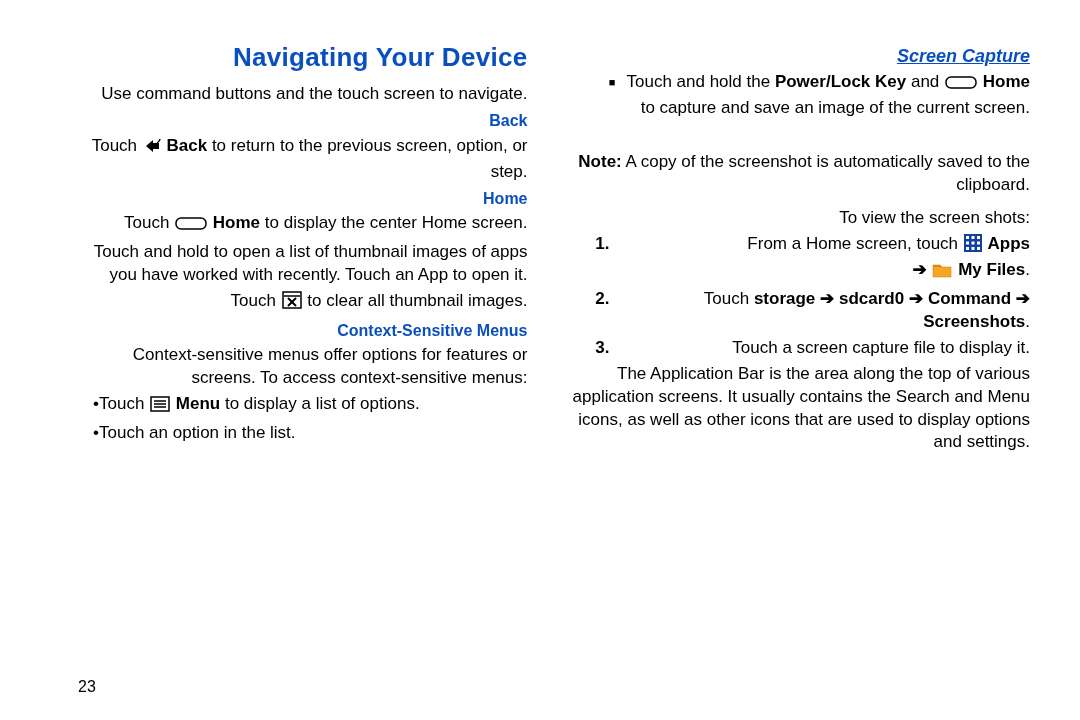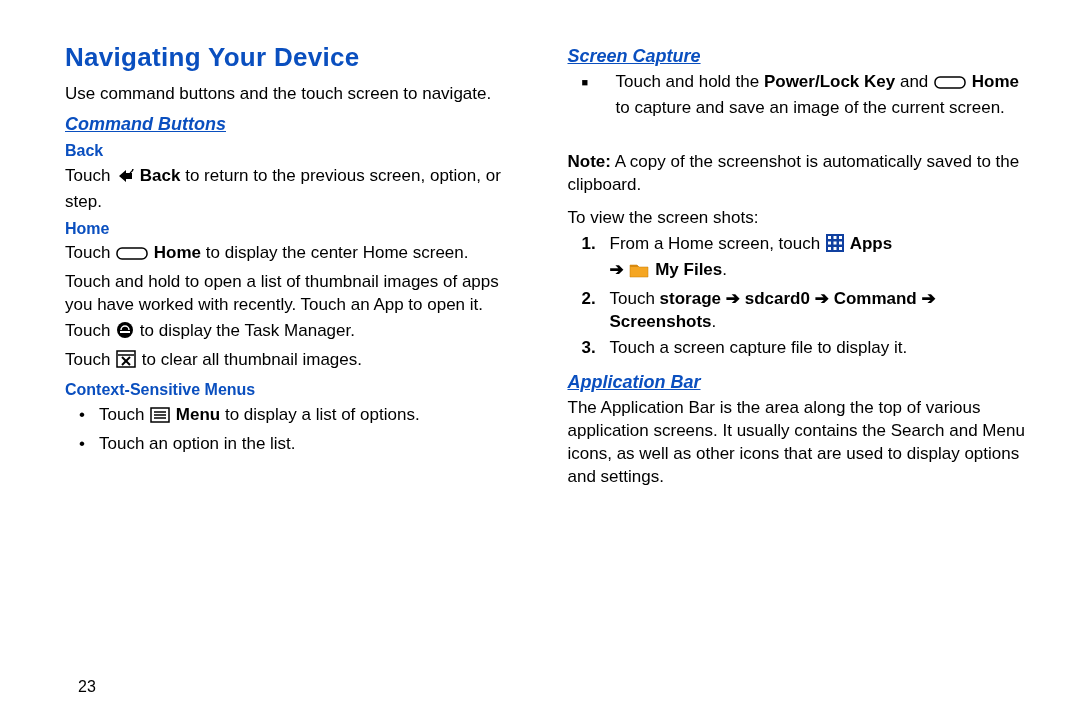--- a/index.html
+++ b/index.html
@@ -10,20 +10,21 @@
     line-height: 1.35;
     color: #000;
     width: 1080px;
     height: 720px;
     box-sizing: border-box;
     overflow: hidden;
   }
   .columns {
     display: flex;
     gap: 40px;
+    text-align: right;
   }
   .col {
     flex: 1;
     min-width: 0;
   }
   h1.main-title {
     color: #0a4fbf;
     font-size: 26px;
     font-weight: 900;
     margin: 0 0 8px 0;
@@ -91,54 +92,47 @@
 </style>
 </head>
 <body>
 
 <div class="columns">
 
   <div class="col">
     <h1 class="main-title">Navigating Your Device</h1>
     <p class="indent1">Use command buttons and the touch screen to navigate.</p>
 
-    <div class="sub-heading">Command Buttons</div>
 
     <div class="sub-sub">Back</div>
     <p class="indent1">
       <span>Touch </span><span class="icon"><svg width="18" height="16">
             <polygon points="3,8 10,2 10,5 16,5 16,11 10,11 10,14" fill="#000"></polygon>
             <path d="M 14 5 Q 17 3 17 1" stroke="#000" fill="none" stroke-width="1.5"></path>
           </svg></span> <span class="bold">Back</span><span> to return to the previous screen, option, or step.</span>
     </p>
 
     <div class="sub-sub">Home</div>
     <p class="indent1">
       <span>Touch </span><span class="icon"><svg width="32" height="14">
             <rect x="1" y="1" width="30" height="11" rx="5" ry="5" fill="none" stroke="#000" stroke-width="1.5"></rect>
           </svg></span> <span class="bold">Home</span><span> to display the center Home screen.</span>
     </p>
     <p class="indent1">Touch and hold to open a list of thumbnail images of apps you have worked with recently. Touch an App to open it.</p>
-    <p class="indent1">
-      <span>Touch </span><span class="icon"><svg width="18" height="18">
-            <circle cx="9" cy="9" r="8" fill="#000"></circle>
-            <path d="M 5 9 A 4 4 0 0 1 13 9" stroke="#fff" fill="none" stroke-width="1.5"></path>
-            <rect x="4" y="10" width="10" height="2" fill="#fff"></rect>
-          </svg></span><span> to display the Task Manager.</span>
-    </p>
     <p class="indent1">
       <span>Touch </span><span class="icon"><svg width="20" height="18">
             <rect x="1" y="1" width="18" height="16" fill="none" stroke="#000" stroke-width="1.5"></rect>
             <line x1="2" y1="5" x2="18" y2="5" stroke="#000" stroke-width="1.5"></line>
             <line x1="6" y1="7" x2="14" y2="15" stroke="#000" stroke-width="2"></line>
             <line x1="14" y1="7" x2="6" y2="15" stroke="#000" stroke-width="2"></line>
           </svg></span><span> to clear all thumbnail images.</span>
     </p>
 
     <div class="sub-sub">Context-Sensitive Menus</div>
+    <p class="indent1">Context-sensitive menus offer options for features or screens. To access context-sensitive menus:</p>
     <div class="bullet-row">
       <div class="bullet">•</div>
       <div>
         <span>Touch </span><span class="icon"><svg width="20" height="16">
               <rect x="1" y="1" width="18" height="14" fill="none" stroke="#000" stroke-width="1.5"></rect>
               <line x1="4" y1="5" x2="16" y2="5" stroke="#000" stroke-width="1.5"></line>
               <line x1="4" y1="8" x2="16" y2="8" stroke="#000" stroke-width="1.5"></line>
               <line x1="4" y1="11" x2="16" y2="11" stroke="#000" stroke-width="1.5"></line>
             </svg></span> <span class="bold">Menu</span><span> to display a list of options.</span>
       </div>
@@ -195,18 +189,17 @@
       <div class="list-body">
         <span>Touch </span><span class="bold">storage</span><span class="bold"> ➔ </span><span class="bold">sdcard0</span><span class="bold"> ➔ </span><span class="bold">Command</span><span class="bold"> ➔ </span><span class="bold">Screenshots</span><span>.</span>
       </div>
     </div>
 
     <div class="list-row">
       <div class="list-marker">3.</div>
       <div class="list-body">Touch a screen capture file to display it.</div>
     </div>
 
-    <div class="sub-heading" style="margin-top:10px">Application Bar</div>
     <p class="indent1">The Application Bar is the area along the top of various application screens. It usually contains the Search and Menu icons, as well as other icons that are used to display options and settings.</p>
   </div>
 </div>
 
 <div class="page-num">23</div>
 
 </body></html>

